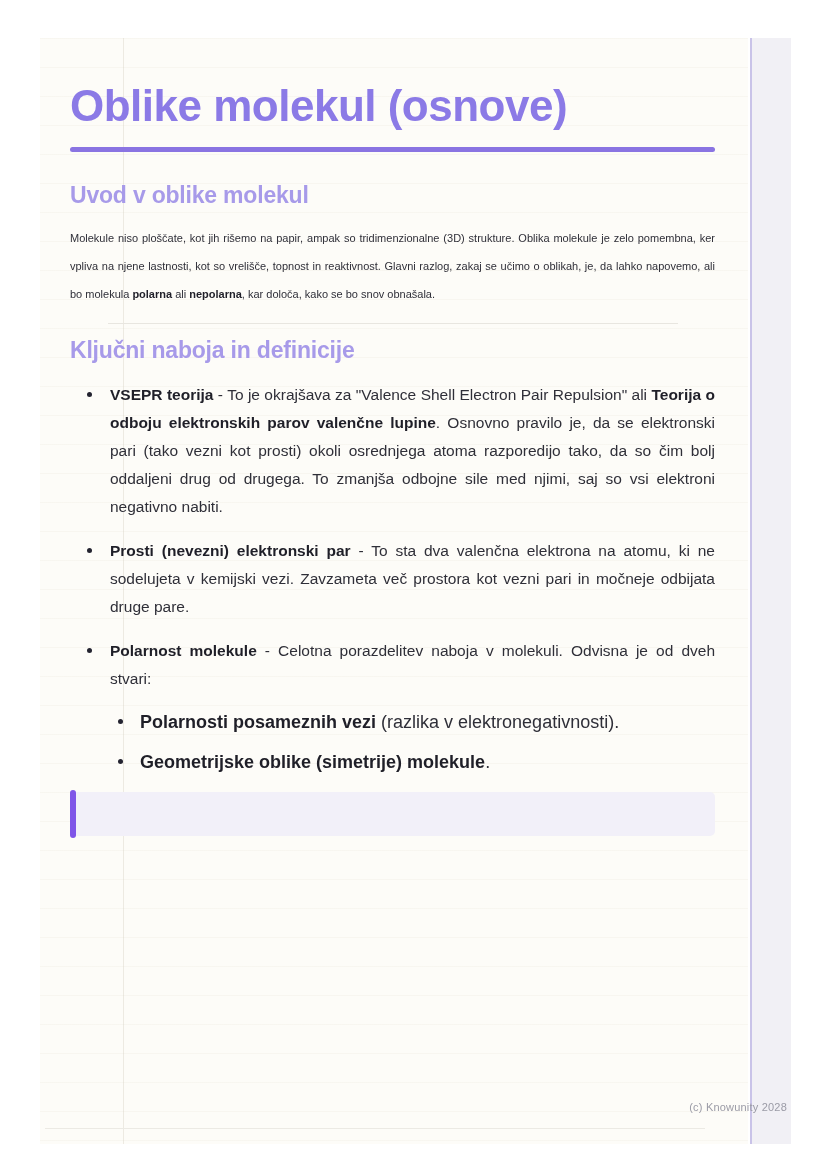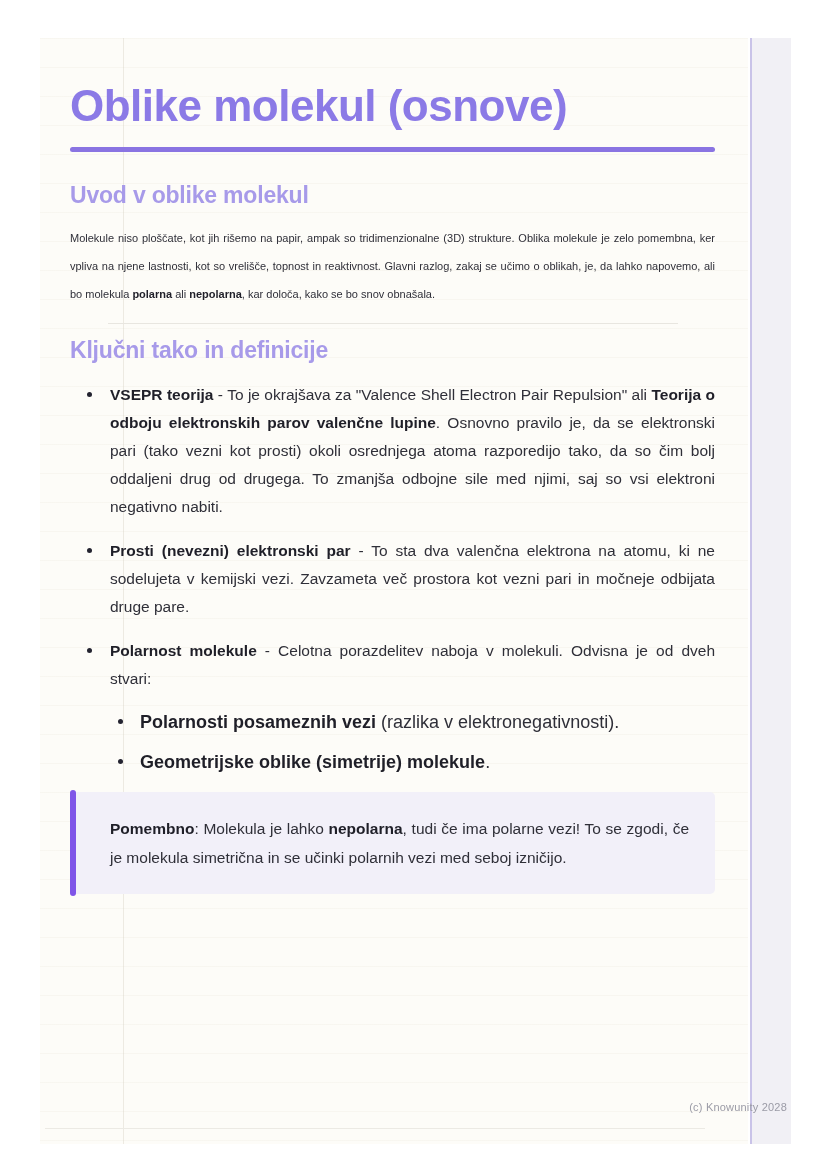--- a/index.html
+++ b/index.html
@@ -104,36 +104,35 @@
 
   <div class="content">
     <h1 class="doc-title">Oblike molekul (osnove)</h1>
     <div class="title-rule"></div>
 
     <h2 class="section-heading">Uvod v oblike molekul</h2>
     <p class="body-text">Molekule niso ploščate, kot jih rišemo na papir, ampak so tridimenzionalne (3D) strukture. Oblika molekule je zelo pomembna, ker vpliva na njene lastnosti, kot so vrelišče, topnost in reaktivnost. Glavni razlog, zakaj se učimo o oblikah, je, da lahko napovemo, ali bo molekula <b>polarna</b> ali <b>nepolarna</b>, kar določa, kako se bo snov obnašala.</p>
 
     <hr class="section-rule">
 
-    <h2 class="section-heading second">Ključni tako in definicije</h2>
+    <h2 class="section-heading second">Ključni naboja in definicije</h2>
 
     <ul class="term-list">
       <li><b>VSEPR teorija</b> - To je okrajšava za "Valence Shell Electron Pair Repulsion" ali <b>Teorija o odboju elektronskih parov valenčne lupine</b>. Osnovno pravilo je, da se elektronski pari (tako vezni kot prosti) okoli osrednjega atoma razporedijo tako, da so čim bolj oddaljeni drug od drugega. To zmanjša odbojne sile med njimi, saj so vsi elektroni negativno nabiti.</li>
       <li><b>Prosti (nevezni) elektronski par</b> - To sta dva valenčna elektrona na atomu, ki ne sodelujeta v kemijski vezi. Zavzameta več prostora kot vezni pari in močneje odbijata druge pare.</li>
       <li>
         <span><b>Polarnost molekule</b> - Celotna porazdelitev naboja v molekuli. Odvisna je od dveh stvari:</span>
         <ul class="sub-list">
           <li><b>Polarnosti posameznih vezi</b> (razlika v elektronegativnosti).</li>
           <li><b>Geometrijske oblike (simetrije) molekule</b>.</li>
         </ul>
       </li>
     </ul>
 
     <div class="callout">
       <div class="callout-bar"></div>
-      <div class="callout-text"><b>Pomembno</b>: Molekula je lahko <b>nepolarna</b>, tudi če ima polarne vezi! To se zgodi, če je molekula simetrična in se učinki polarnih vezi med seboj izničijo.</div>
     </div>
   </div>
 </div>
 
 <div class="side-strip"></div>
 
 <div class="page-footer">(c) Knowunity 2028</div>
 
 </body></html>

